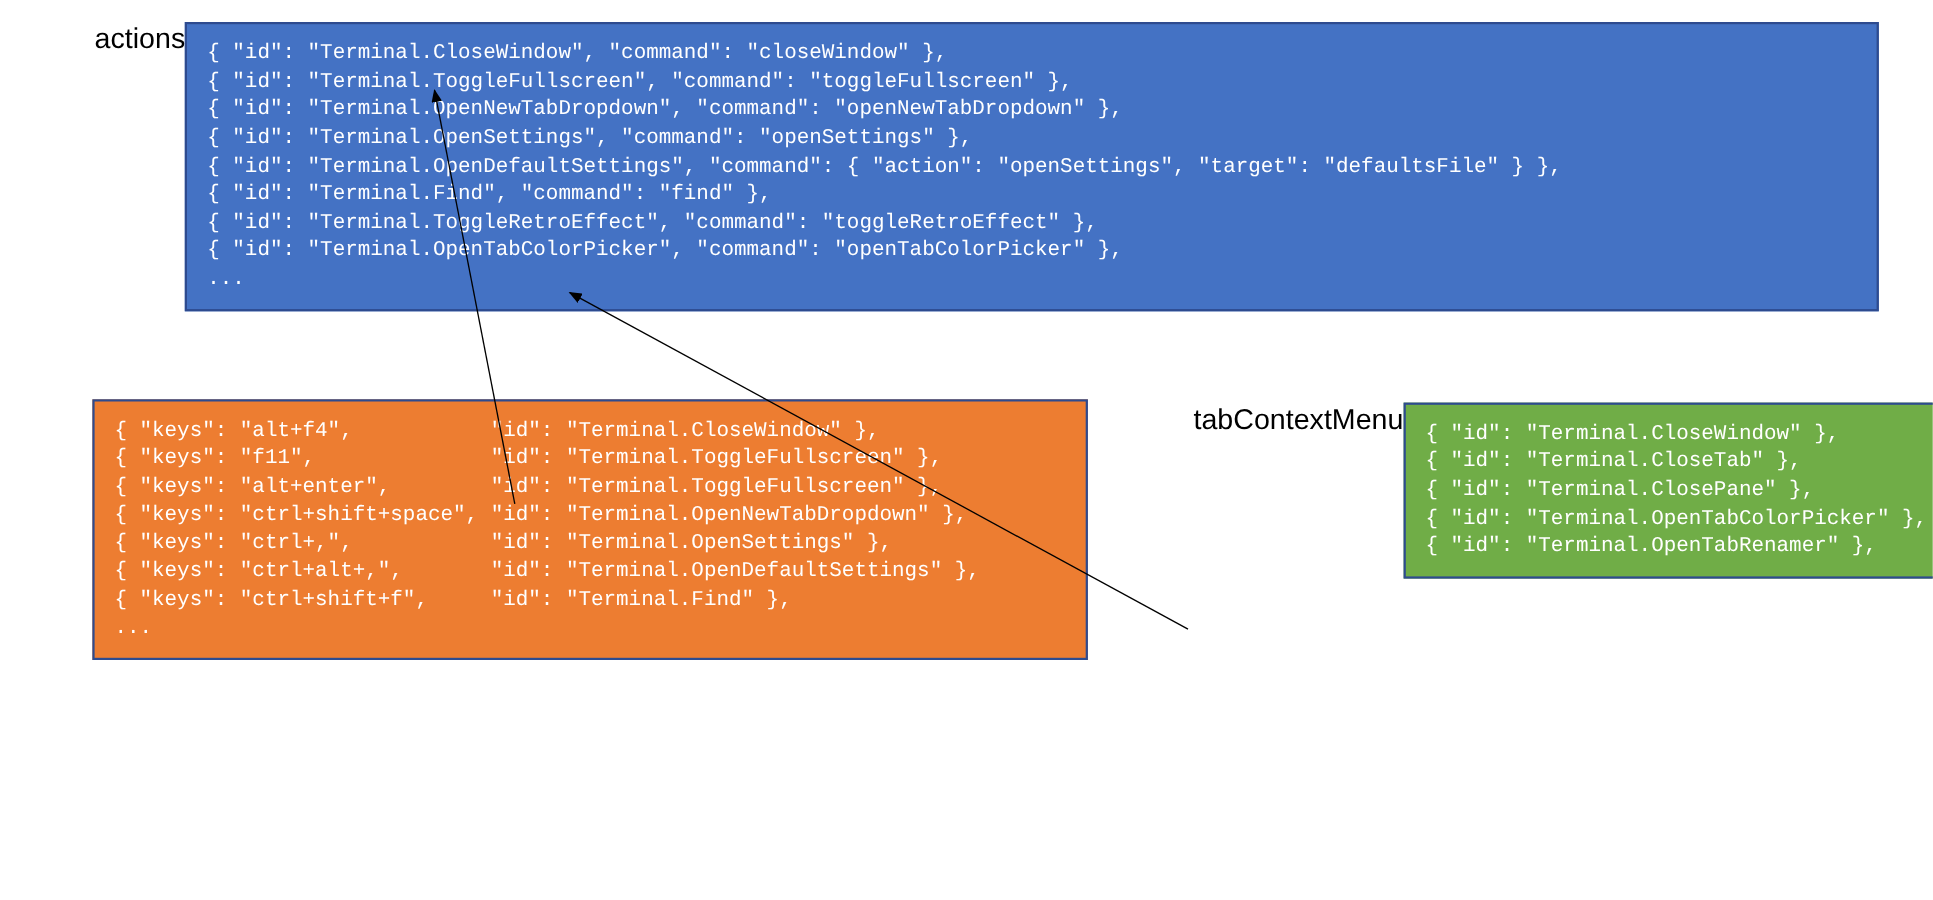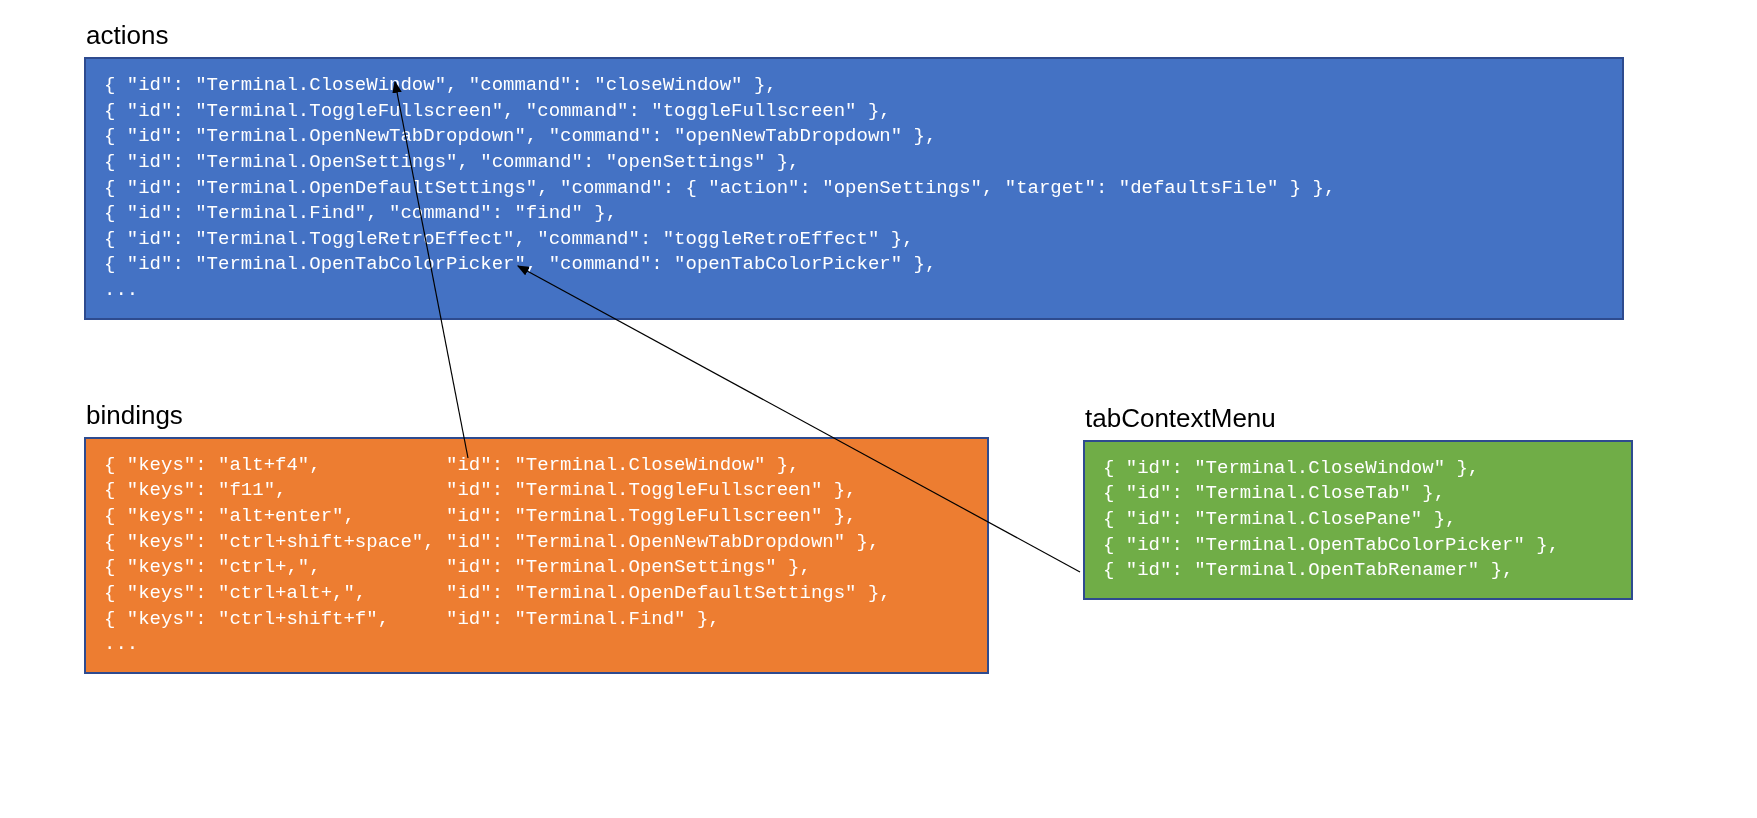--- a/index.html
+++ b/index.html
@@ -39,21 +39,21 @@
   .box-context {
     background: #70ad47;
     width: 550px;
   }
   .row2 {
     display: flex;
     gap: 50px;
     margin-top: 80px;
     align-items: flex-start;
   }
-  .col { display: flex; flex-direction: column; padding-left: 44px; }
+  .col { display: flex; flex-direction: row; padding-left: 44px; }
   .box-context-wrap { margin-top: 3px; }
   svg.arrows {
     position: absolute;
     top: 0;
     left: 0;
     width: 1757px;
     height: 818px;
     pointer-events: none;
   }
 </style>
@@ -68,21 +68,20 @@
 { "id": "Terminal.OpenSettings", "command": "openSettings" },
 { "id": "Terminal.OpenDefaultSettings", "command": { "action": "openSettings", "target": "defaultsFile" } },
 { "id": "Terminal.Find", "command": "find" },
 { "id": "Terminal.ToggleRetroEffect", "command": "toggleRetroEffect" },
 { "id": "Terminal.OpenTabColorPicker", "command": "openTabColorPicker" },
 ...</div>
 </div>
 
 <div class="row2">
   <div class="col">
-    <div class="section-title">bindings</div>
     <div class="code-box box-bindings" id="box-bindings">{ "keys": "alt+f4",           "id": "Terminal.CloseWindow" },
 { "keys": "f11",              "id": "Terminal.ToggleFullscreen" },
 { "keys": "alt+enter",        "id": "Terminal.ToggleFullscreen" },
 { "keys": "ctrl+shift+space", "id": "Terminal.OpenNewTabDropdown" },
 { "keys": "ctrl+,",           "id": "Terminal.OpenSettings" },
 { "keys": "ctrl+alt+,",       "id": "Terminal.OpenDefaultSettings" },
 { "keys": "ctrl+shift+f",     "id": "Terminal.Find" },
 ...</div>
   </div>
   <div class="col box-context-wrap">

